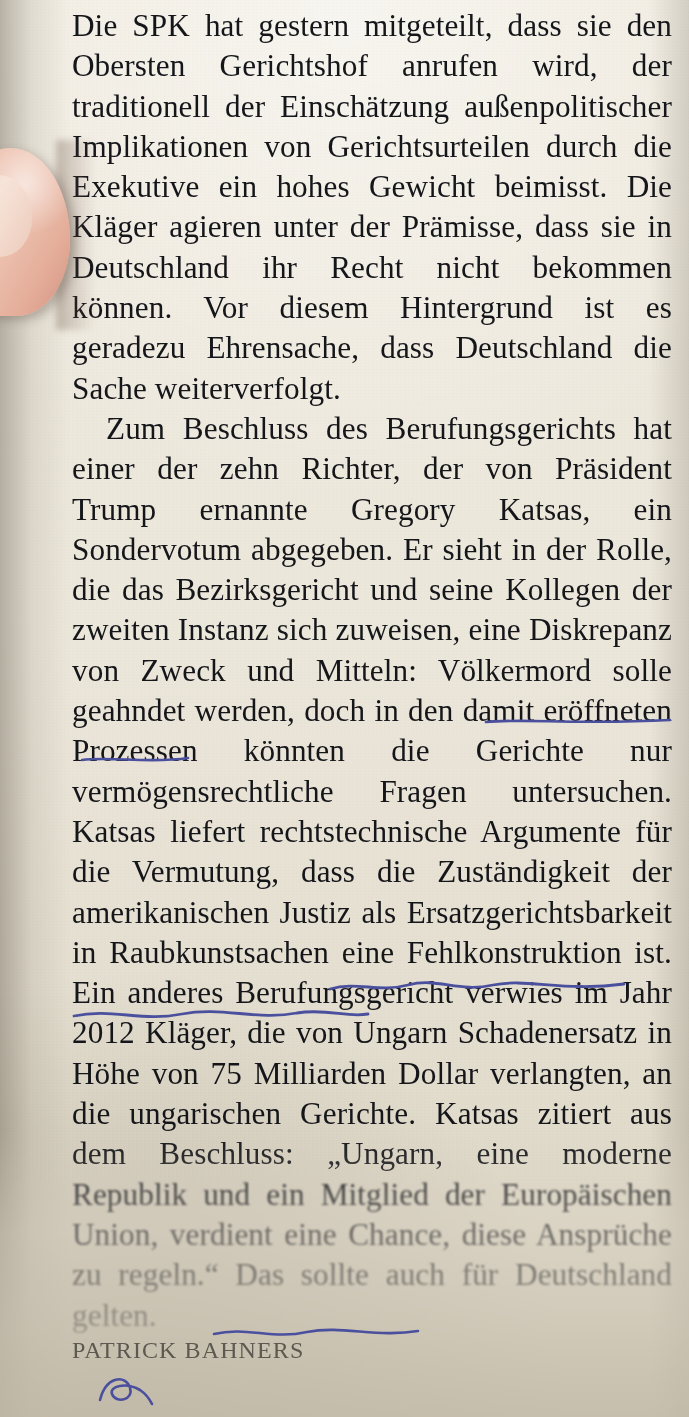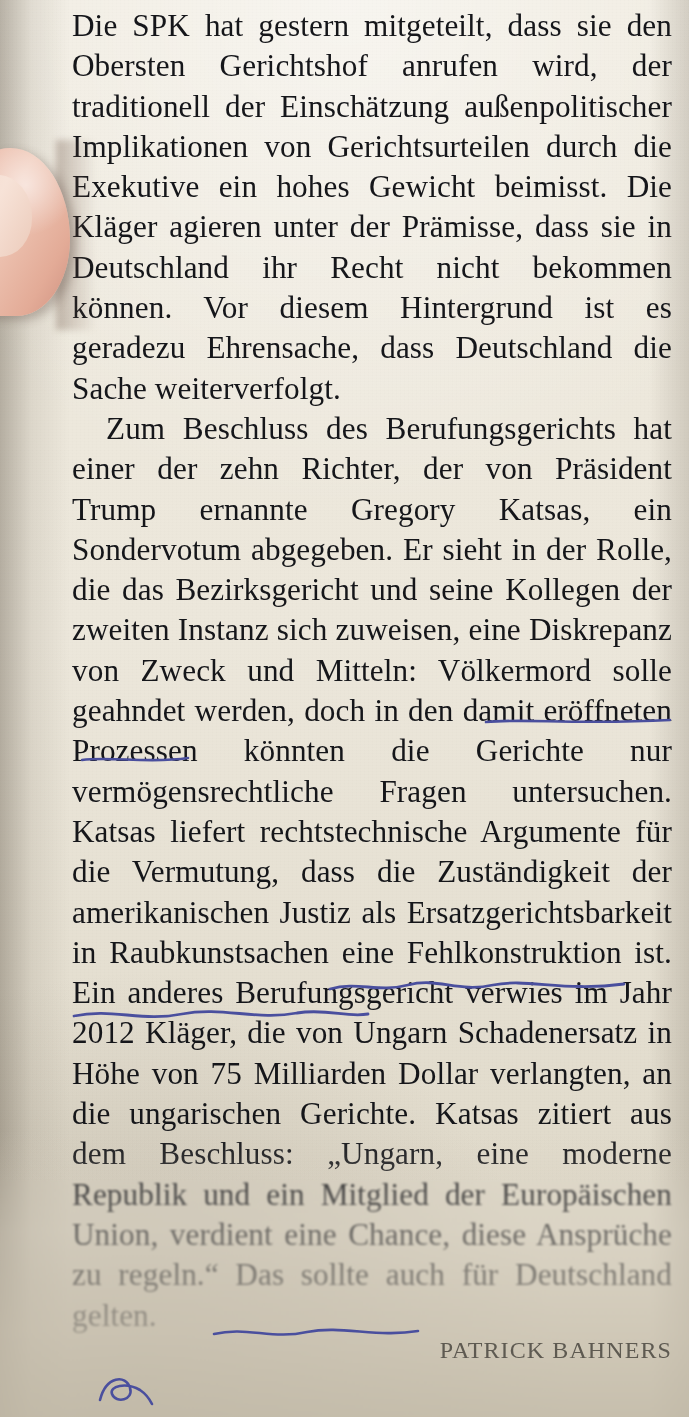--- a/index.html
+++ b/index.html
@@ -87,21 +87,20 @@
     backdrop-filter: blur(0.9px);
     pointer-events: none;
   }
 
   
   #byline {
     position: absolute;
     left: 72px;
     width: 600px;
     top: 1337px;
-    text-align: right;
     font-family: "Liberation Serif", "DejaVu Serif", serif;
     font-size: 24px;
     letter-spacing: 1.1px;
     color: #4a4740;
     opacity: 0.85;
   }
 
   
   #thumb {
     position: absolute;

